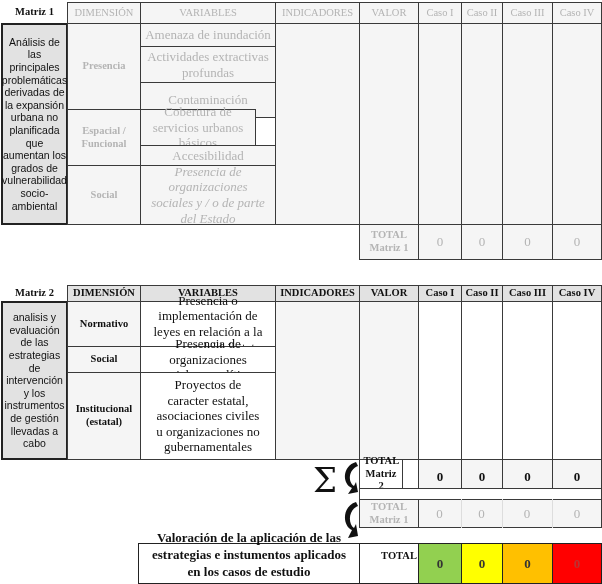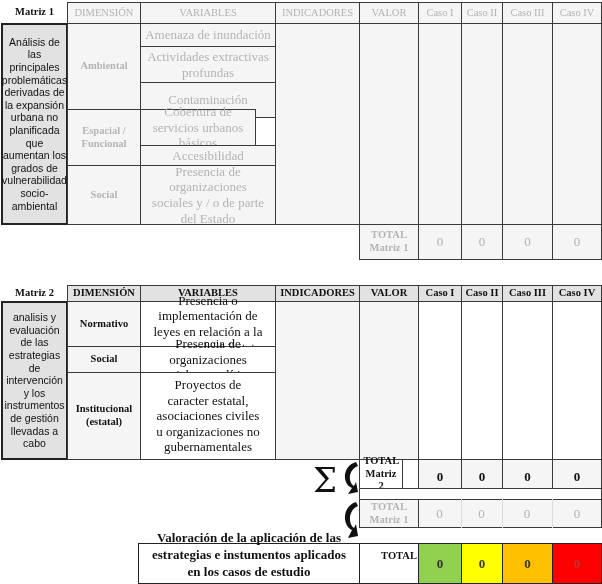--- a/index.html
+++ b/index.html
@@ -31,30 +31,30 @@
   <div class="cell hdr faded bg-light b" style="left:140px;top:2px;width:136px;height:22px;">VARIABLES</div>
   <div class="cell hdr faded bg-light b" style="left:275px;top:2px;width:85px;height:22px;">INDICADORES</div>
   <div class="cell hdr faded bg-light b" style="left:359px;top:2px;width:60px;height:22px;">VALOR</div>
   <div class="cell hdr faded bg-light b" style="left:418px;top:2px;width:44px;height:22px;">Caso I</div>
   <div class="cell hdr faded bg-light b" style="left:461px;top:2px;width:42px;height:22px;">Caso II</div>
   <div class="cell hdr faded bg-light b" style="left:502px;top:2px;width:51px;height:22px;">Caso III</div>
   <div class="cell hdr faded bg-light b" style="left:552px;top:2px;width:50px;height:22px;">Caso IV</div>
 
   <div class="cell sans lbl bg-grey" style="left:1px;top:23px;width:67px;height:202px;border:2px solid #222;padding:0 2px;color:#111;">Análisis de las principales problemáticas derivadas de la expansión urbana no planificada que aumentan los grados de vulnerabilidad socio-ambiental</div>
 
-  <div class="cell lbl faded bg-light b" style="left:67px;top:23px;width:74px;height:87px;font-weight:bold;">Ambiental</div>
+  <div class="cell lbl faded bg-light b" style="left:67px;top:23px;width:74px;height:87px;font-weight:bold;">Presencia</div>
   <div class="cell lbl faded bg-light b" style="left:67px;top:109px;width:74px;height:57px;font-weight:bold;">Espacial / Funcional</div>
   <div class="cell lbl faded bg-light b" style="left:67px;top:165px;width:74px;height:60px;font-weight:bold;">Social</div>
 
   <div class="cell small faded bg-light b" style="left:140px;top:23px;width:136px;height:24px;">Amenaza de inundación</div>
   <div class="cell small faded bg-light b" style="left:140px;top:46px;width:136px;height:37px;">Actividades extractivas profundas</div>
   <div class="cell small faded bg-light b" style="left:140px;top:82px;width:136px;height:36px;">Contaminación</div>
   <div class="cell small faded bg-light b" style="left:140px;top:109px;width:116px;height:37px;padding:8px 6px;">Cobertura de servicios urbanos básicos</div>
   <div class="cell small faded bg-light b" style="left:140px;top:145px;width:136px;height:21px;">Accesibilidad</div>
-  <div class="cell small faded bg-light b" style="left:140px;top:165px;width:136px;height:60px;padding:4px 8px;">Presencia de organizaciones sociales y / o de parte del Estado</div>
+  <div class="cell small faded bg-light b" style="left:140px;top:165px;width:136px;height:60px;padding:4px 8px;font-style:italic;">Presencia de organizaciones sociales y / o de parte del Estado</div>
 
   <div class="abs bg-light b" style="left:275px;top:23px;width:85px;height:202px;"></div>
   <div class="abs bg-light b" style="left:359px;top:23px;width:60px;height:202px;"></div>
   <div class="abs bg-light b" style="left:418px;top:23px;width:44px;height:202px;"></div>
   <div class="abs bg-light b" style="left:461px;top:23px;width:42px;height:202px;"></div>
   <div class="abs bg-light b" style="left:502px;top:23px;width:51px;height:202px;"></div>
   <div class="abs bg-light b" style="left:552px;top:23px;width:50px;height:202px;"></div>
 
   <div class="cell lbl faded bg-light b" style="left:359px;top:224px;width:60px;height:36px;font-weight:bold;padding:0 8px;">TOTAL Matriz 1</div>
   <div class="cell small faded bg-light b" style="left:418px;top:224px;width:44px;height:36px;">0</div>

